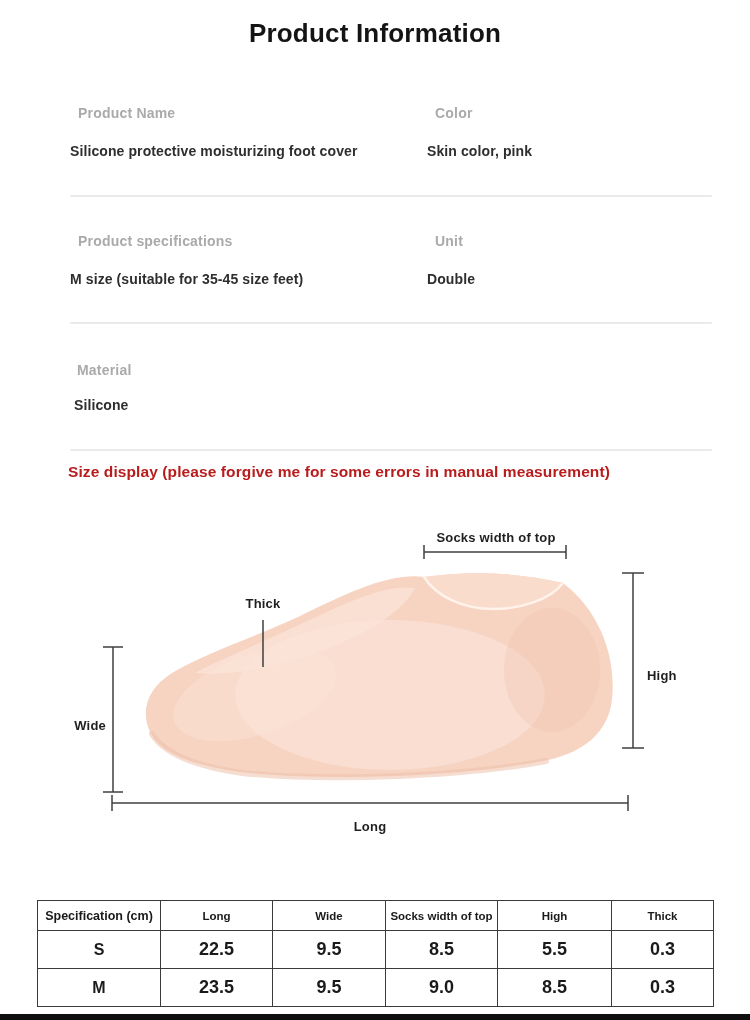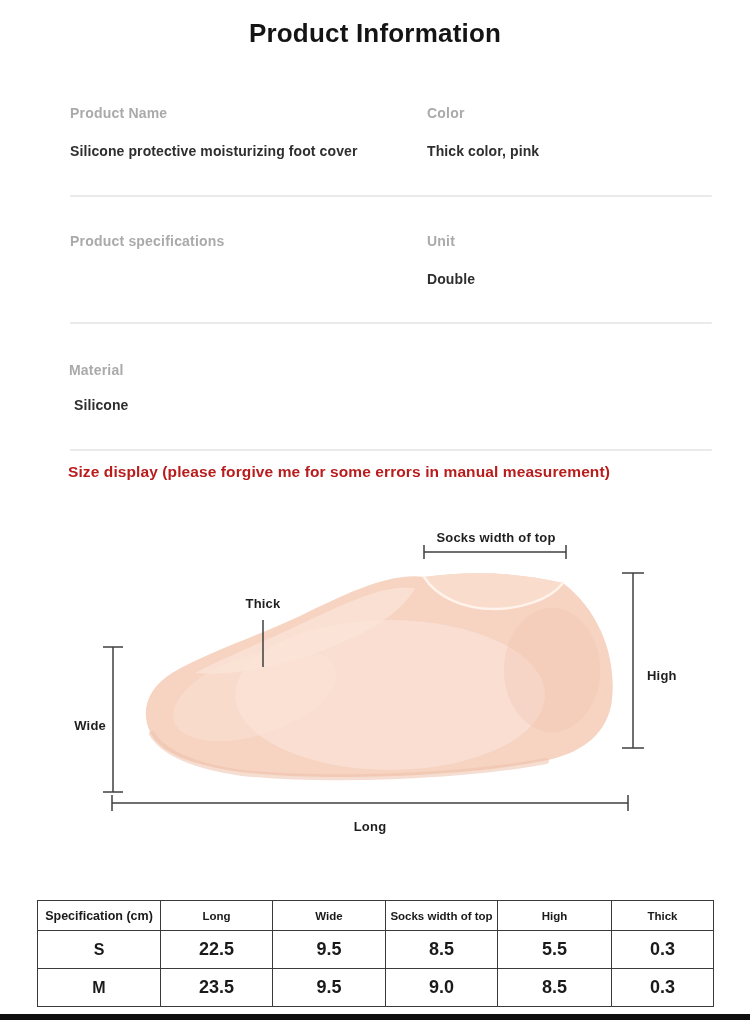--- a/index.html
+++ b/index.html
@@ -1,21 +1,21 @@
 <!DOCTYPE html>
 <html><head>
 <meta charset="utf-8">
 <style>
   html,body{margin:0;padding:0;background:#ffffff;}
   #page{position:relative;width:750px;height:1020px;background:#ffffff;overflow:hidden;
         font-family:"Liberation Sans","DejaVu Sans",sans-serif;}
   .abs{position:absolute;}
   #page-title{top:18px;left:0;width:750px;text-align:center;font-size:26px;font-weight:800;
               color:#141414;letter-spacing:.2px;}
-  .field-label{font-size:14px;font-weight:600;color:#aaaaaa;letter-spacing:.2px;}
+  .field-label{font-size:14px;font-weight:600;color:#aaaaaa;letter-spacing:.2px;margin-left:8px;}
   .field-value{font-size:14px;font-weight:700;color:#2e2e2e;letter-spacing:.1px;}
   .col-left{left:70px;}
   .col-right{left:427px;}
   .divider{left:70px;width:642px;height:2px;background:#eaeaea;border-radius:1px;}
   #size-heading{top:463px;left:68px;font-size:15.5px;font-weight:700;color:#b91c1c;letter-spacing:.1px;}
   .diag-label{font-size:13px;font-weight:700;color:#1f1f1f;letter-spacing:.2px;}
   #diagram-svg{top:510px;left:0;}
   #size-table{top:900px;left:37px;width:676px;border-collapse:collapse;table-layout:fixed;
               text-align:center;color:#1a1a1a;}
   #size-table th,#size-table td{border:1.5px solid #3a3a3a;padding:0;vertical-align:middle;}
@@ -28,24 +28,25 @@
 </head>
 <body>
 
 <div id="page">
 
   <div class="abs" id="page-title">Product Information</div>
 
   <div class="abs field-label col-left" style="top:105px">Product Name</div>
   <div class="abs field-value col-left" style="top:143px">Silicone protective moisturizing foot cover</div>
   <div class="abs field-label col-right" style="top:105px">Color</div>
-  <div class="abs field-value col-right" style="top:143px">Thick color, pink</div>
+  <div class="abs field-value col-right" style="top:143px">Skin color, pink</div>
   <div class="abs divider" style="top:195px"></div>
 
   <div class="abs field-label col-left" style="top:233px">Product specifications</div>
+  <div class="abs field-value col-left" style="top:271px">M size (suitable for 35-45 size feet)</div>
   <div class="abs field-label col-right" style="top:233px">Unit</div>
   <div class="abs field-value col-right" style="top:271px">Double</div>
   <div class="abs divider" style="top:322px"></div>
 
   <div class="abs field-label" style="top:362px;left:69px">Material</div>
   <div class="abs field-value" style="top:397px;left:74px">Silicone</div>
   <div class="abs divider" style="top:449px"></div>
 
   <div class="abs" id="size-heading">Size display (please forgive me for some errors in manual measurement)</div>
 

